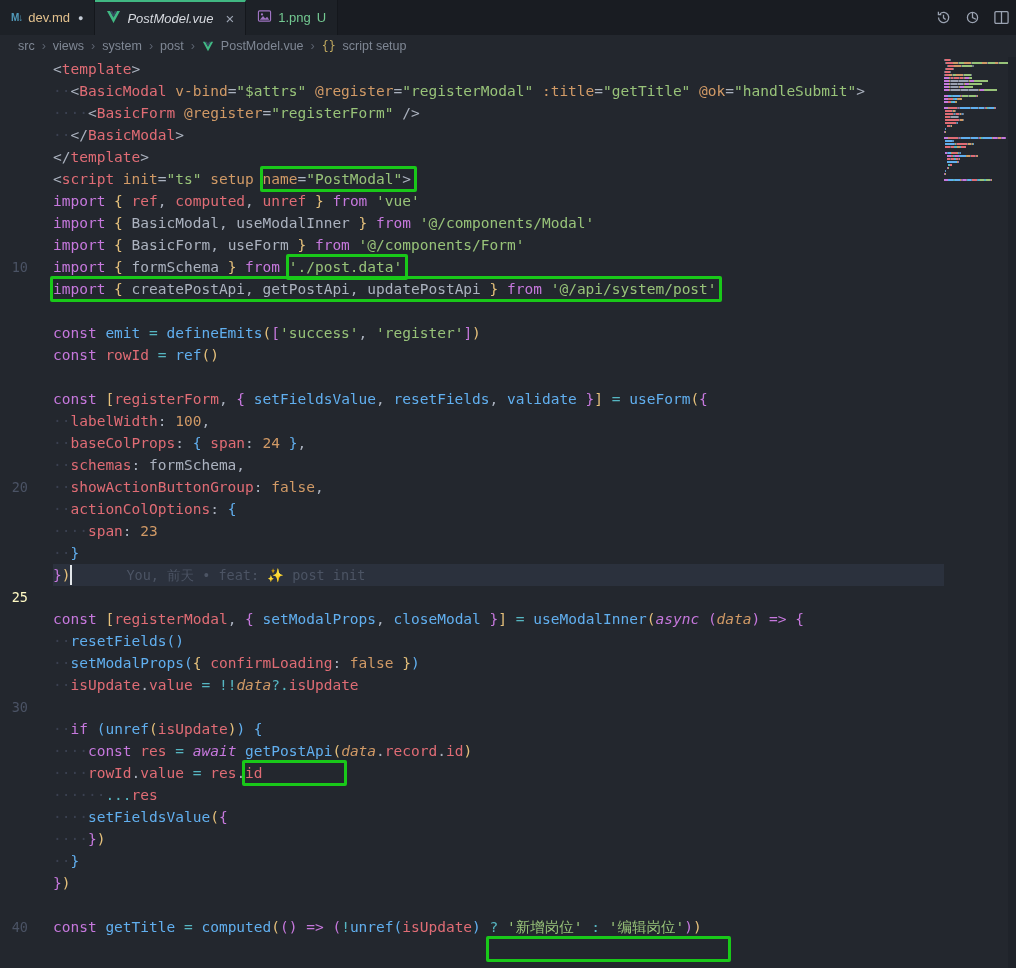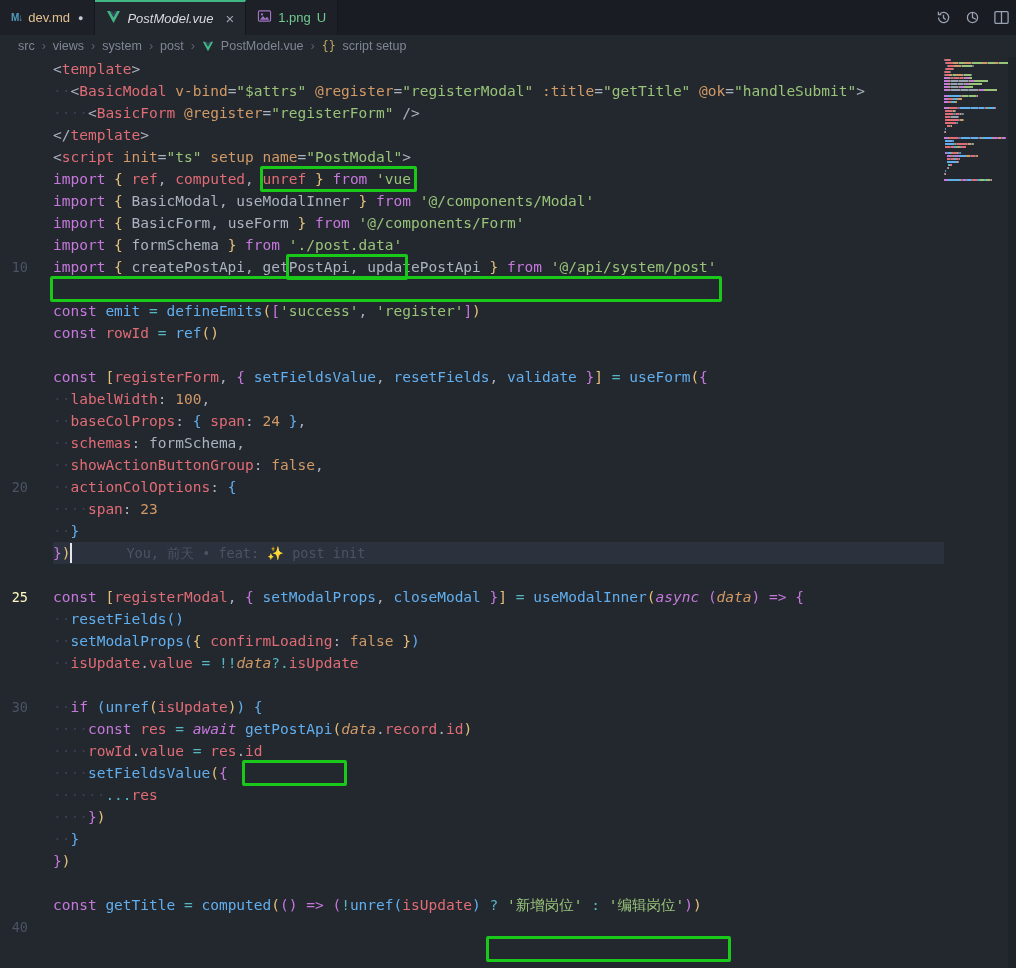--- a/index.html
+++ b/index.html
@@ -180,20 +180,21 @@
         <div class="ln"></div>
         <div class="ln"></div>
         <div class="ln">40</div>
         <div class="ln"></div>
       </div>
     <div class="code">
       <div>
           <div class="cl"><span class="tk-p">&lt;</span><span class="tk-tag">template</span><span class="tk-p">&gt;</span></div>
           <div class="cl"><span class="tk-ws">··</span><span class="tk-p">&lt;</span><span class="tk-tag">BasicModal</span><span class="tk-attr"> v-bind</span><span class="tk-p">=</span><span class="tk-str">"$attrs"</span><span class="tk-attr"> @register</span><span class="tk-p">=</span><span class="tk-str">"registerModal"</span><span class="tk-attr"> :title</span><span class="tk-p">=</span><span class="tk-str">"getTitle"</span><span class="tk-attr"> @ok</span><span class="tk-p">=</span><span class="tk-str">"handleSubmit"</span><span class="tk-p">&gt;</span></div>
           <div class="cl"><span class="tk-ws">····</span><span class="tk-p">&lt;</span><span class="tk-tag">BasicForm</span><span class="tk-attr"> @register</span><span class="tk-p">=</span><span class="tk-str">"registerForm"</span><span class="tk-p"> /&gt;</span></div>
+          <div class="cl"><span class="tk-ws">··</span><span class="tk-p">&lt;/</span><span class="tk-tag">BasicModal</span><span class="tk-p">&gt;</span></div>
           <div class="cl"><span class="tk-p">&lt;/</span><span class="tk-tag">template</span><span class="tk-p">&gt;</span></div>
           <div class="cl"><span class="tk-p">&lt;</span><span class="tk-tag">script</span><span class="tk-attr"> init</span><span class="tk-p">=</span><span class="tk-str">"ts"</span><span class="tk-attr"> setup</span><span class="tk-attr"> name</span><span class="tk-p">=</span><span class="tk-str">"PostModal"</span><span class="tk-p">&gt;</span></div>
           <div class="cl"><span class="tk-kw">import </span><span class="tk-b1">{</span><span class="tk-p"> </span><span class="tk-var">ref</span><span class="tk-p">, </span><span class="tk-var">computed</span><span class="tk-p">, </span><span class="tk-var">unref</span><span class="tk-p"> </span><span class="tk-b1">}</span><span class="tk-kw"> from </span><span class="tk-str">'vue'</span></div>
           <div class="cl"><span class="tk-kw">import </span><span class="tk-b1">{</span><span class="tk-p"> </span><span class="tk-id">BasicModal</span><span class="tk-p">, </span><span class="tk-id">useModalInner</span><span class="tk-p"> </span><span class="tk-b1">}</span><span class="tk-kw"> from </span><span class="tk-str">'@/components/Modal'</span></div>
           <div class="cl"><span class="tk-kw">import </span><span class="tk-b1">{</span><span class="tk-p"> </span><span class="tk-id">BasicForm</span><span class="tk-p">, </span><span class="tk-id">useForm</span><span class="tk-p"> </span><span class="tk-b1">}</span><span class="tk-kw"> from </span><span class="tk-str">'@/components/Form'</span></div>
           <div class="cl"><span class="tk-kw">import </span><span class="tk-b1">{</span><span class="tk-p"> </span><span class="tk-id">formSchema</span><span class="tk-p"> </span><span class="tk-b1">}</span><span class="tk-kw"> from </span><span class="tk-str">'./post.data'</span></div>
           <div class="cl"><span class="tk-kw">import </span><span class="tk-b1">{</span><span class="tk-p"> </span><span class="tk-id">createPostApi</span><span class="tk-p">, </span><span class="tk-id">getPostApi</span><span class="tk-p">, </span><span class="tk-id">updatePostApi</span><span class="tk-p"> </span><span class="tk-b1">}</span><span class="tk-kw"> from </span><span class="tk-str">'@/api/system/post'</span></div>
           <div class="cl"></div>
           <div class="cl"><span class="tk-kw">const </span><span class="tk-fn">emit</span><span class="tk-op"> = </span><span class="tk-fn">defineEmits</span><span class="tk-b1">(</span><span class="tk-b2">[</span><span class="tk-str">'success'</span><span class="tk-p">, </span><span class="tk-str">'register'</span><span class="tk-b2">]</span><span class="tk-b1">)</span></div>
           <div class="cl"><span class="tk-kw">const </span><span class="tk-var">rowId</span><span class="tk-op"> = </span><span class="tk-fn">ref</span><span class="tk-b1">(</span><span class="tk-b1">)</span></div>
@@ -209,22 +210,22 @@
           <div class="cl cur"><span class="tk-b2">}</span><span class="tk-b1">)</span><span class="cursor" style="left: 2ch;"></span><span class="blame">You, 前天 • feat: ✨ post init</span></div>
           <div class="cl"></div>
           <div class="cl"><span class="tk-kw">const </span><span class="tk-b1">[</span><span class="tk-var">registerModal</span><span class="tk-p">, </span><span class="tk-b2">{</span><span class="tk-p"> </span><span class="tk-fn">setModalProps</span><span class="tk-p">, </span><span class="tk-fn">closeModal</span><span class="tk-p"> </span><span class="tk-b2">}</span><span class="tk-b1">]</span><span class="tk-op"> = </span><span class="tk-fn">useModalInner</span><span class="tk-b1">(</span><span class="tk-kwi">async </span><span class="tk-b2">(</span><span class="tk-pr">data</span><span class="tk-b2">)</span><span class="tk-arw"> =&gt; </span><span class="tk-b2">{</span></div>
           <div class="cl"><span class="tk-ws">··</span><span class="tk-fn">resetFields</span><span class="tk-b3">(</span><span class="tk-b3">)</span></div>
           <div class="cl"><span class="tk-ws">··</span><span class="tk-fn">setModalProps</span><span class="tk-b3">(</span><span class="tk-b1">{</span><span class="tk-p"> </span><span class="tk-var">confirmLoading</span><span class="tk-p">: </span><span class="tk-num">false</span><span class="tk-p"> </span><span class="tk-b1">}</span><span class="tk-b3">)</span></div>
           <div class="cl"><span class="tk-ws">··</span><span class="tk-var">isUpdate</span><span class="tk-p">.</span><span class="tk-var">value</span><span class="tk-op"> = </span><span class="tk-op">!!</span><span class="tk-pr">data</span><span class="tk-op">?.</span><span class="tk-var">isUpdate</span></div>
           <div class="cl"></div>
           <div class="cl"><span class="tk-ws">··</span><span class="tk-kw">if </span><span class="tk-b3">(</span><span class="tk-fn">unref</span><span class="tk-b1">(</span><span class="tk-var">isUpdate</span><span class="tk-b1">)</span><span class="tk-b3">)</span><span class="tk-p"> </span><span class="tk-b3">{</span></div>
           <div class="cl"><span class="tk-ws">····</span><span class="tk-kw">const </span><span class="tk-var">res</span><span class="tk-op"> = </span><span class="tk-kwi">await </span><span class="tk-fn">getPostApi</span><span class="tk-b1">(</span><span class="tk-pr">data</span><span class="tk-p">.</span><span class="tk-var">record</span><span class="tk-p">.</span><span class="tk-var">id</span><span class="tk-b1">)</span></div>
           <div class="cl"><span class="tk-ws">····</span><span class="tk-var">rowId</span><span class="tk-p">.</span><span class="tk-var">value</span><span class="tk-op"> = </span><span class="tk-var">res</span><span class="tk-p">.</span><span class="tk-var">id</span></div>
+          <div class="cl"><span class="tk-ws">······</span><span class="tk-op">...</span><span class="tk-var">res</span></div>
           <div class="cl"><span class="tk-ws">····</span><span class="tk-fn">setFieldsValue</span><span class="tk-b1">(</span><span class="tk-b2">{</span></div>
-          <div class="cl"><span class="tk-ws">······</span><span class="tk-op">...</span><span class="tk-var">res</span></div>
           <div class="cl"><span class="tk-ws">····</span><span class="tk-b2">}</span><span class="tk-b1">)</span></div>
           <div class="cl"><span class="tk-ws">··</span><span class="tk-b3">}</span></div>
           <div class="cl"><span class="tk-b2">}</span><span class="tk-b1">)</span></div>
           <div class="cl"></div>
           <div class="cl"><span class="tk-kw">const </span><span class="tk-fn">getTitle</span><span class="tk-op"> = </span><span class="tk-fn">computed</span><span class="tk-b1">(</span><span class="tk-b2">(</span><span class="tk-b2">)</span><span class="tk-arw"> =&gt; </span><span class="tk-b2">(</span><span class="tk-op">!</span><span class="tk-fn">unref</span><span class="tk-b3">(</span><span class="tk-var">isUpdate</span><span class="tk-b3">)</span><span class="tk-op"> ? </span><span class="tk-str">'新增岗位'</span><span class="tk-op"> : </span><span class="tk-str">'编辑岗位'</span><span class="tk-b2">)</span><span class="tk-b1">)</span></div>
         </div>
       <div class="anno-layer">
           <div class="anno" style="top: 108px; left: calc(24ch - 3px); width: calc(17ch + 9px); border-color: rgb(25, 200, 25);"></div>
           <div class="anno" style="top: 196px; left: calc(27ch - 3px); width: calc(13ch + 9px); border-color: rgb(25, 200, 25);"></div>
           <div class="anno" style="top: 218px; left: calc(0ch - 3px); width: calc(76ch + 9px); border-color: rgb(25, 200, 25);"></div>

